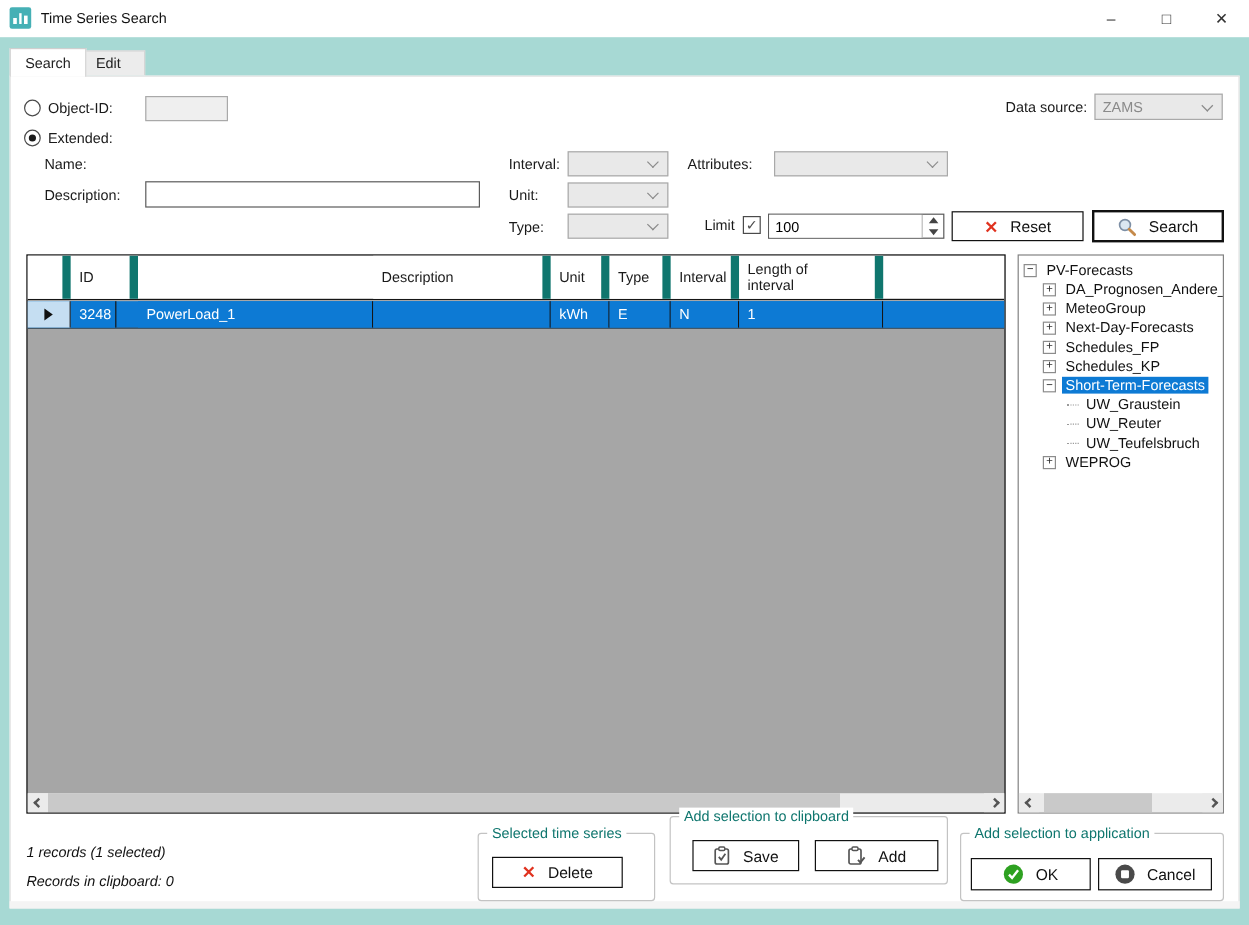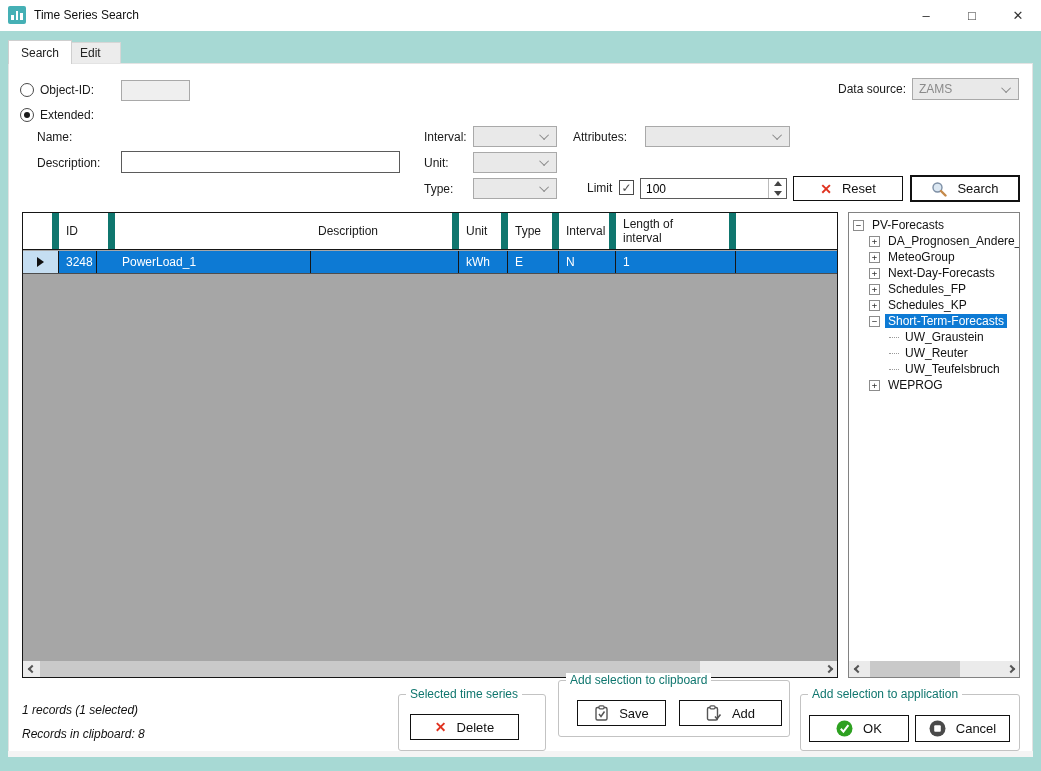--- a/index.html
+++ b/index.html
@@ -258,21 +258,21 @@
         </span>
       <span class="sthumb" style="width:90px; margin-left:4px;"></span>
       <span style="flex:1"></span>
       <span class="sbtn">
           <i class="chr"></i>
         </span>
     </div>
   </div>
 
   <div class="stat" style="left:22px; top:703px;">1 records (1 selected)</div>
-  <div class="stat" style="left:22px; top:727px;">Records in clipboard: 8</div>
+  <div class="stat" style="left:22px; top:727px;">Records in clipboard: 0</div>
 
   <div class="group" style="left:398px; top:694px; width:148px; height:57px;">
     <span class="glabel">Selected time series</span>
     <div class="btn" style="left:11px; top:19px; width:109px; height:26px;">
       <span class="xglyph">✕</span>
       <span>Delete</span>
     </div>
   </div>
 
   <div class="group" style="left:558px; top:680px; width:232px; height:57px;">

